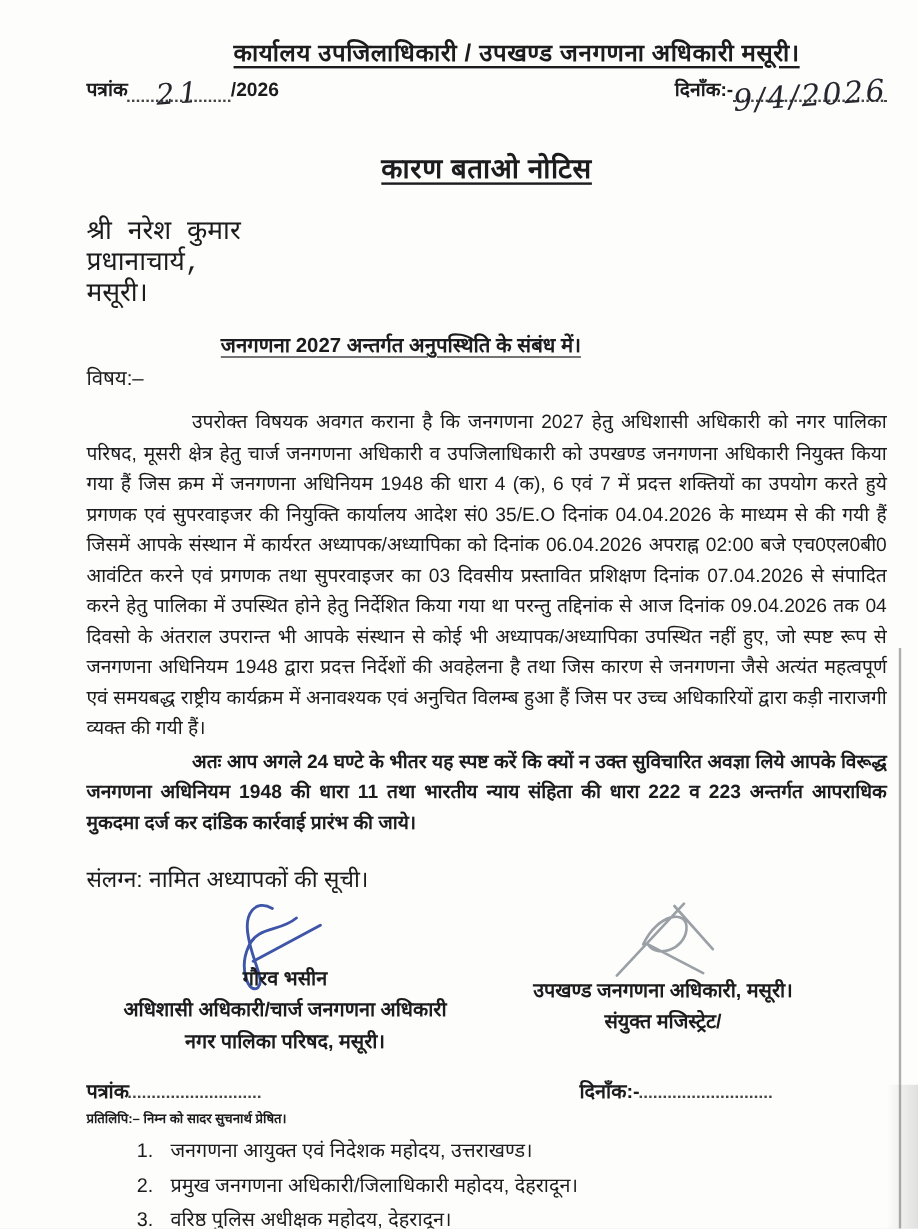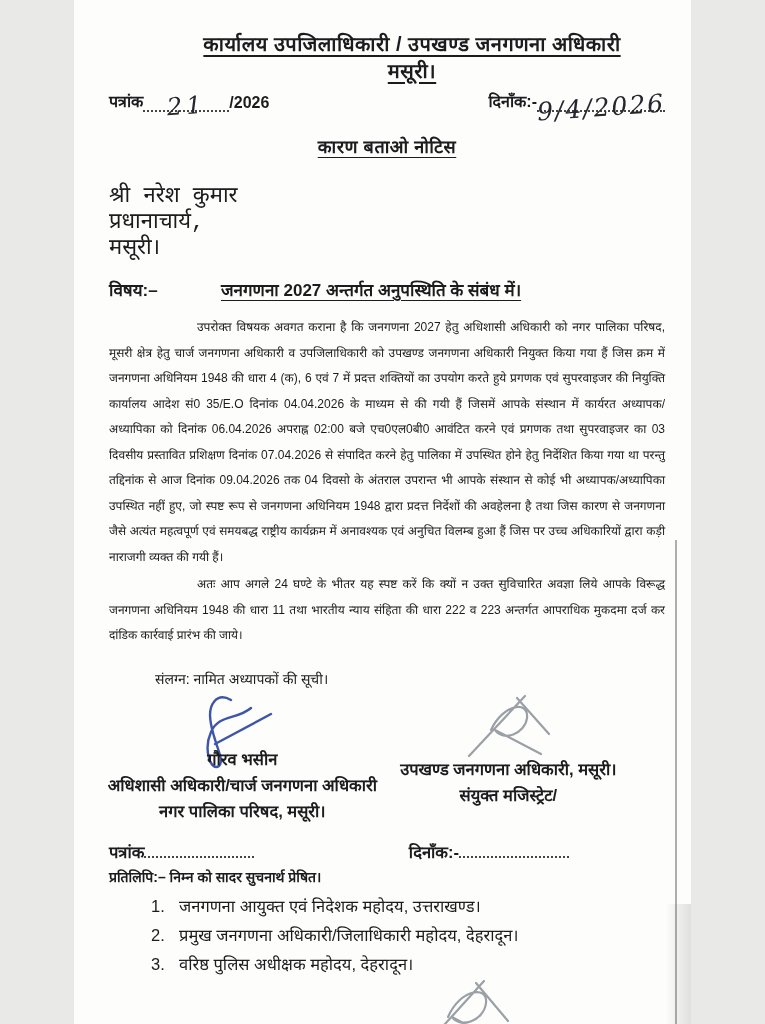--- a/index.html
+++ b/index.html
@@ -1,25 +1,25 @@
 <!DOCTYPE html>
 <html lang="hi"><head>
 <meta charset="utf-8">
 <style>
   html,body{margin:0;padding:0;background:#e9e9e7;}
   .page{
     position:relative;
-    width:617px;height:1024px;
+    width:765px;height:1024px;
     margin:0 auto;
     background:#fdfdfc;
     overflow:hidden;
     font-family:"Liberation Sans","DejaVu Sans",sans-serif;
     color:#1c1c1e;
     box-sizing:border-box;
-    padding:26px 26px 10px 35px;
+    padding:26px 26px 10px 72px;
   }
   
   .scan-edge-right{position:absolute;top:540px;right:14px;width:2px;height:484px;background:#6d6d6d;opacity:.55;}
   .scan-edge-corner{position:absolute;bottom:0;right:0;width:26px;height:120px;background:linear-gradient(to left,rgba(90,90,90,.18),rgba(90,90,90,0));}
 
   .hdr-title{
     text-align:center;font-size:20px;font-weight:bold;
     text-decoration:underline;text-underline-offset:4px;
     margin:4px 40px 0 90px;letter-spacing:.5px;
   }
@@ -30,49 +30,49 @@
     text-align:center;line-height:10px;position:relative;
   }
   .hand{
     font-family:"DejaVu Serif",serif;font-style:italic;font-weight:normal;
     color:#26262e;display:inline-block;transform:rotate(-4deg);
   }
   .hand-no{font-size:24px;letter-spacing:4px;position:relative;top:4px;}
   .hand-date{font-size:25px;letter-spacing:2px;position:relative;top:6px;white-space:nowrap;}
 
   .notice-title{
-    text-align:center;font-size:18px;font-weight:bold;
+    text-align:center;font-size:23px;font-weight:bold;
     text-decoration:underline;text-underline-offset:4px;
-    margin-top:22px;letter-spacing:.5px;
+    margin-top:38px;letter-spacing:.5px;
   }
 
   .addressee{margin-top:26px;font-size:22px;line-height:26px;font-family:Liberation Mono, monospace;}
   .subject-row{margin-top:16px;font-size:17px;display:flex;}
-  .subject-label{font-weight:bold;min-width:112px;}
+  .subject-label{font-weight:normal;min-width:112px;margin-top:28px;}
   .subject-text{font-weight:bold;text-decoration:underline;text-underline-offset:4px;}
 
   .body-para{
-    font-size:12px;line-height:25.5px;text-align:justify;
+    font-size:16px;line-height:25.5px;text-align:justify;
     margin:14px 0 0 0;text-indent:88px;
   }
-  .body-para.second{margin-top:2px;}
+  .body-para.second{margin-top:2px;font-weight:bold;}
 
-  .enclosure{margin-top:20px;font-size:14px;margin-left:46px;}
+  .enclosure{margin-top:20px;font-size:19px;}
 
   .sig-row{display:flex;justify-content:center;margin-top:2px;}
   .sig-block{text-align:center;font-size:16.5px;font-weight:bold;line-height:26px;position:relative;}
   .sig-block.left{margin-left:-6px;width:330px;}
   .sig-block.right{width:300px;margin-right:30px;}
   .sig-scribble{display:block;margin:0 auto -8px auto;}
   .sig-scribble.left-ink{margin-bottom:-30px;}
   .sig-name{position:relative;z-index:2;}
 
   .footer-ref-row{display:flex;justify-content:space-between;margin-top:16px;font-size:16.5px;font-weight:bold;}
   .footer-dots{display:inline-block;border-bottom:2px dotted #444;width:110px;height:12px;}
-  .copy-heading{margin-top:4px;font-size:14px;font-weight:bold;}
+  .copy-heading{margin-top:4px;font-size:11px;font-weight:bold;}
   .copy-list{margin-top:6px;font-size:16.5px;line-height:29px;padding-left:42px;}
   .copy-item{display:flex;}
   .copy-num{width:28px;}
 
   .bottom-sig{width:320px;margin:-6px 40px 0 auto;text-align:center;font-size:16.5px;font-weight:bold;line-height:27px;position:relative;}
   .bottom-sig .sig-scribble{margin-bottom:-14px;}
 </style>
 </head>
 <body>
 

